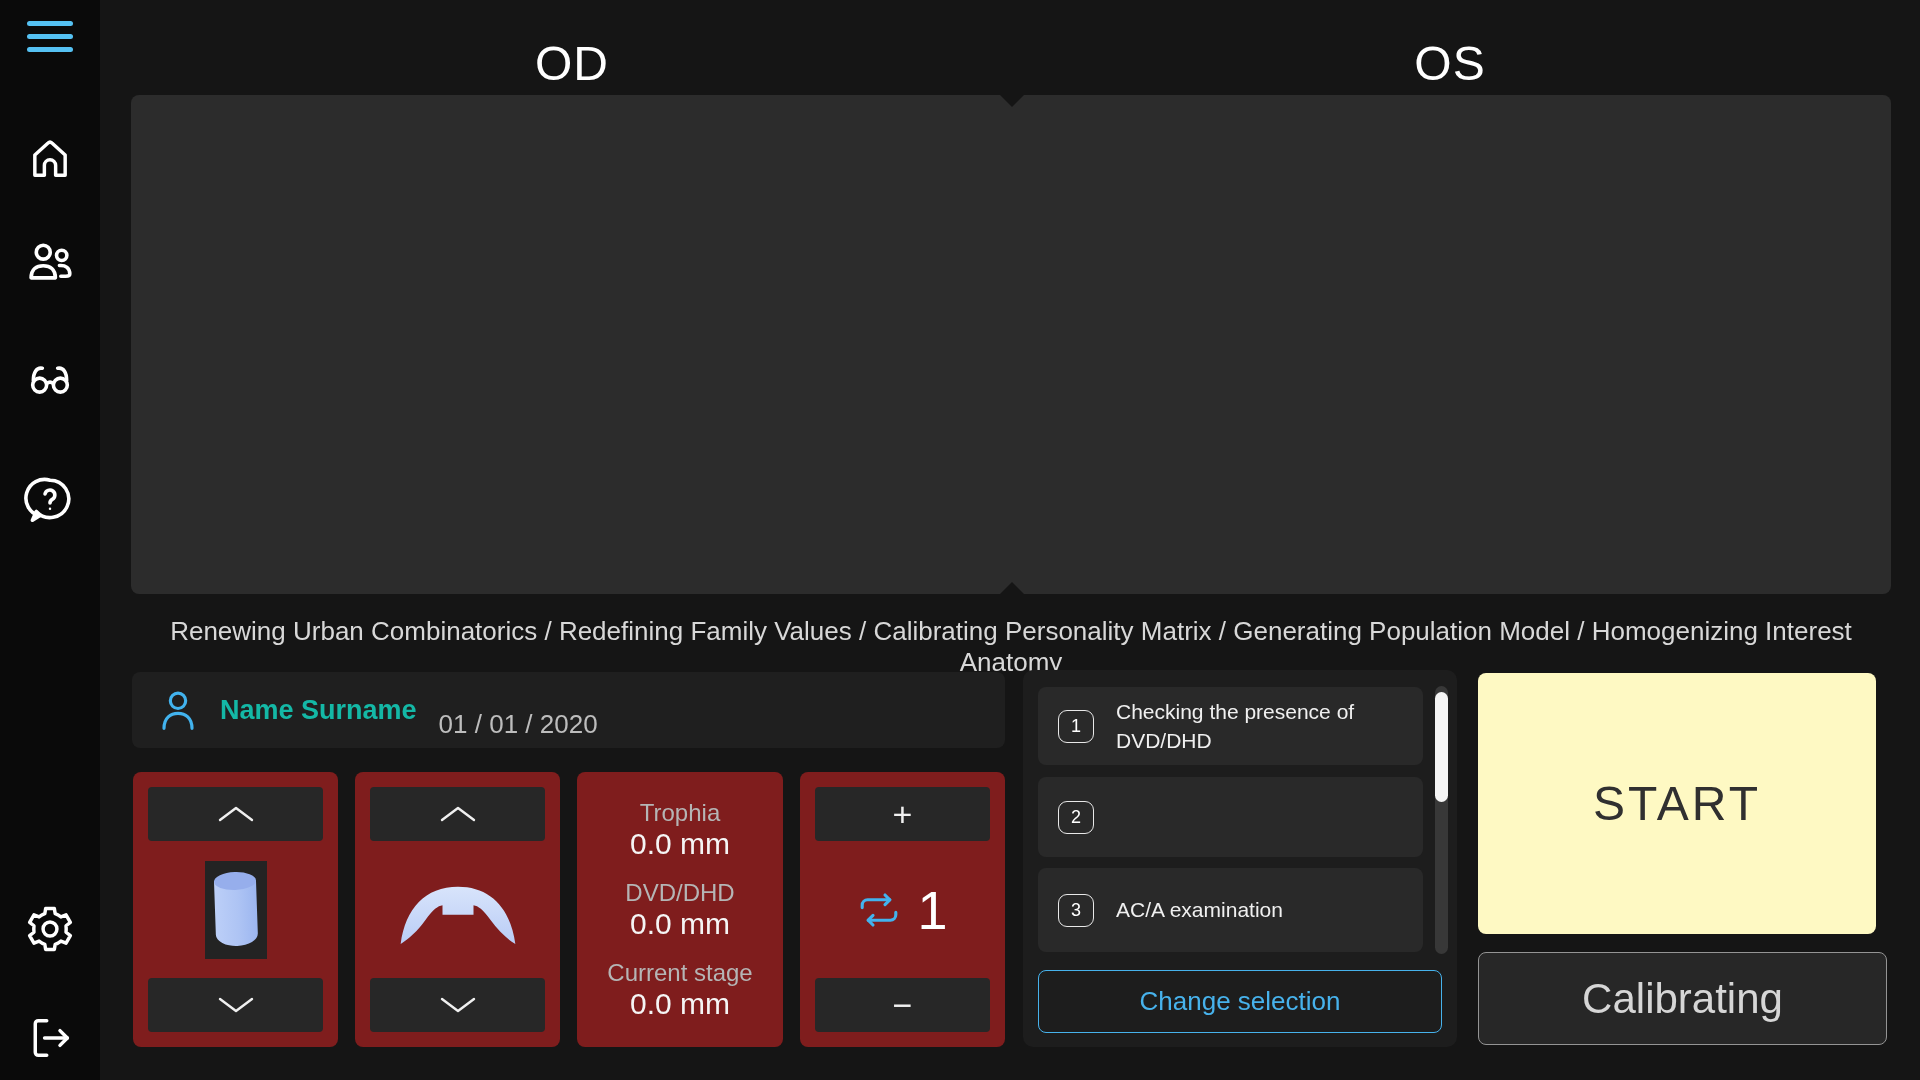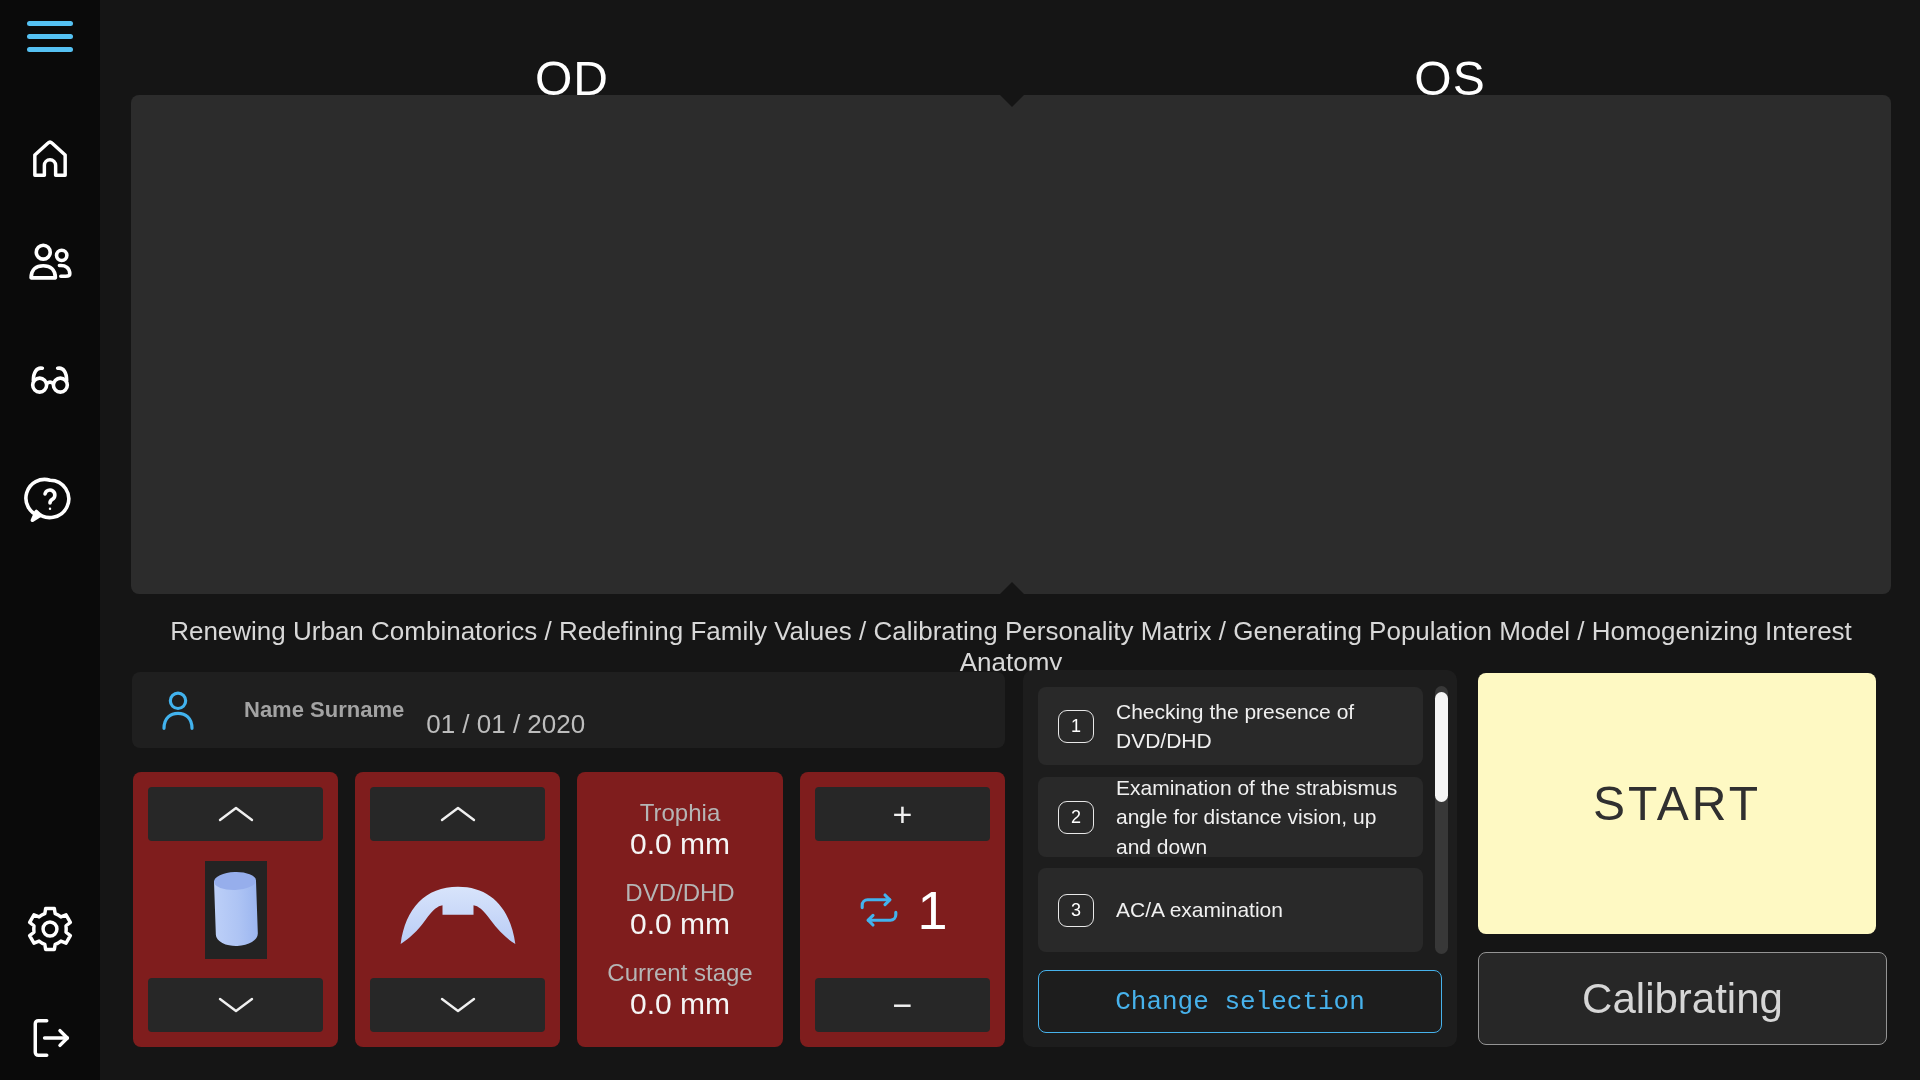--- a/index.html
+++ b/index.html
@@ -10,38 +10,38 @@
   
   .sidebar { position:absolute; left:0; top:0; width:100px; height:1080px; background:#0a0a0a; z-index:5; }
   .side-btn { position:absolute; left:50%; transform:translateX(-50%); width:72px; height:72px;
               background:none; border:none; display:flex; align-items:center; justify-content:center; cursor:pointer; }
   .menu-btn { top:8px; height:56px; }
   .menu-lines { display:flex; flex-direction:column; gap:8px; }
   .menu-lines span { display:block; width:46px; height:5px; border-radius:3px; background:#55c1f2; }
   .icon-svg { stroke:#fff; fill:none; stroke-width:1.6; stroke-linecap:round; stroke-linejoin:round; }
 
   
-  .eye-label { position:absolute; top:78px; transform:translate(-50%,-50%); color:#fff;
+  .eye-label { position:absolute; top:63px; transform:translate(-50%,-50%); color:#fff;
                font-size:48px; font-weight:300; letter-spacing:1px; }
   .eye-od { left:572px; } .eye-os { left:1450px; }
 
   
   .camera { position:absolute; left:131px; top:95px; width:1760px; height:499px; background:#2c2c2c; border-radius:8px; }
   .notch { position:absolute; left:869px; width:24px; height:12px; background:#151515; }
   .notch-top { top:0; clip-path:polygon(0 0,100% 0,50% 100%); }
   .notch-bottom { bottom:0; clip-path:polygon(50% 0,0 100%,100% 100%); }
 
   
   .status-line { position:absolute; left:131px; top:616px; width:1760px; text-align:center;
                  color:#d8d8d8; font-size:26px; font-weight:300; }
 
   
   .patient-bar { position:absolute; left:132px; top:672px; width:873px; height:76px; background:#1f1f1f;
                  border-radius:8px; display:flex; align-items:center; padding-left:26px; gap:22px; }
-  .patient-name { color:#a3a3a3; font-size:22px; font-weight:700;margin-left:24px; }
+  .patient-name { color:#14b8a6; font-size:27px; font-weight:700; }
   .patient-dob { color:#bdbdbd; font-size:26px; font-weight:300;margin-top:28px; }
 
   
   .ctrl { position:absolute; top:772px; height:275px; background:#7f1d1d; border-radius:8px;
           display:flex; flex-direction:column; align-items:center; justify-content:space-between; padding:15px; }
   .ctrl-1 { left:133px; width:205px; } .ctrl-2 { left:355px; width:205px; }
   .ctrl-3 { left:577px; width:206px; justify-content:center; gap:18px; }
   .ctrl-4 { left:800px; width:205px; }
   .step-btn { width:100%; height:54px; background:#272727; border:none; border-radius:4px;
               display:flex; align-items:center; justify-content:center; cursor:pointer; color:#f0f0f0; }
@@ -59,21 +59,21 @@
   .exam-card { position:absolute; left:15px; width:385px; background:#292929; border:none; border-radius:8px;
                display:flex; align-items:center; text-align:left; gap:22px; padding:0 14px 0 20px; cursor:pointer; }
   .exam-card-0 { top:17px; height:78px; } .exam-card-1 { top:107px; height:80px; } .exam-card-2 { top:198px; height:84px; }
   .num-badge { flex:0 0 36px; height:33px; border:1.5px solid #e8e8e8; border-radius:9px; color:#fff;
                font-size:18px; display:flex; align-items:center; justify-content:center; }
   .exam-text { color:#f0f0f0; font-size:21px; font-weight:300; line-height:1.4; }
   .scroll-track { position:absolute; right:9px; top:16px; width:13px; height:268px; background:#383838; border-radius:7px; }
   .scroll-thumb { position:absolute; left:0; top:6px; width:13px; height:110px; background:#f5f5f5; border-radius:7px; cursor:pointer; }
   .change-btn { position:absolute; left:15px; bottom:14px; width:404px; height:63px; background:transparent;
                 border:1.5px solid #47b2ec; border-radius:8px; color:#47b2ec; font-size:26px; font-weight:300;
-                font-family:Liberation Mono, monospace; cursor:pointer; }
+                font-family:Liberation Sans, sans-serif; cursor:pointer; }
 
   
   .start-btn { position:absolute; left:1478px; top:673px; width:398px; height:261px; background:#fef9c3;
                border:none; border-radius:8px; color:#303030; font-size:48px; font-weight:400; letter-spacing:3px;
                font-family:"Liberation Sans", sans-serif; cursor:pointer; }
   .examinations-btn { position:absolute; left:1478px; top:952px; width:409px; height:93px; background:#272727;
                border:1px solid #949494; border-radius:8px; color:#d6d6d6; font-size:42px; font-weight:300;
                font-family:"Liberation Sans", sans-serif; cursor:pointer; }
 </style>
 </head>
@@ -237,21 +237,20 @@
     <button class="step-btn plusminus">−</button>
   </div>
 
   <div class="exam-panel">
     <button class="exam-card exam-card-0">
       <span class="num-badge">1</span>
       <span class="exam-text">Checking the presence of DVD/DHD</span>
     </button>
     <button class="exam-card exam-card-1">
       <span class="num-badge">2</span>
-      <span class="exam-text">Examination of the strabismus angle for distance vision, up and down</span>
     </button>
     <button class="exam-card exam-card-2">
       <span class="num-badge">3</span>
       <span class="exam-text">AC/A examination</span>
     </button>
     <div class="scroll-track">
       <div class="scroll-thumb"></div>
     </div>
     <button class="change-btn">Change selection</button>
   </div>

